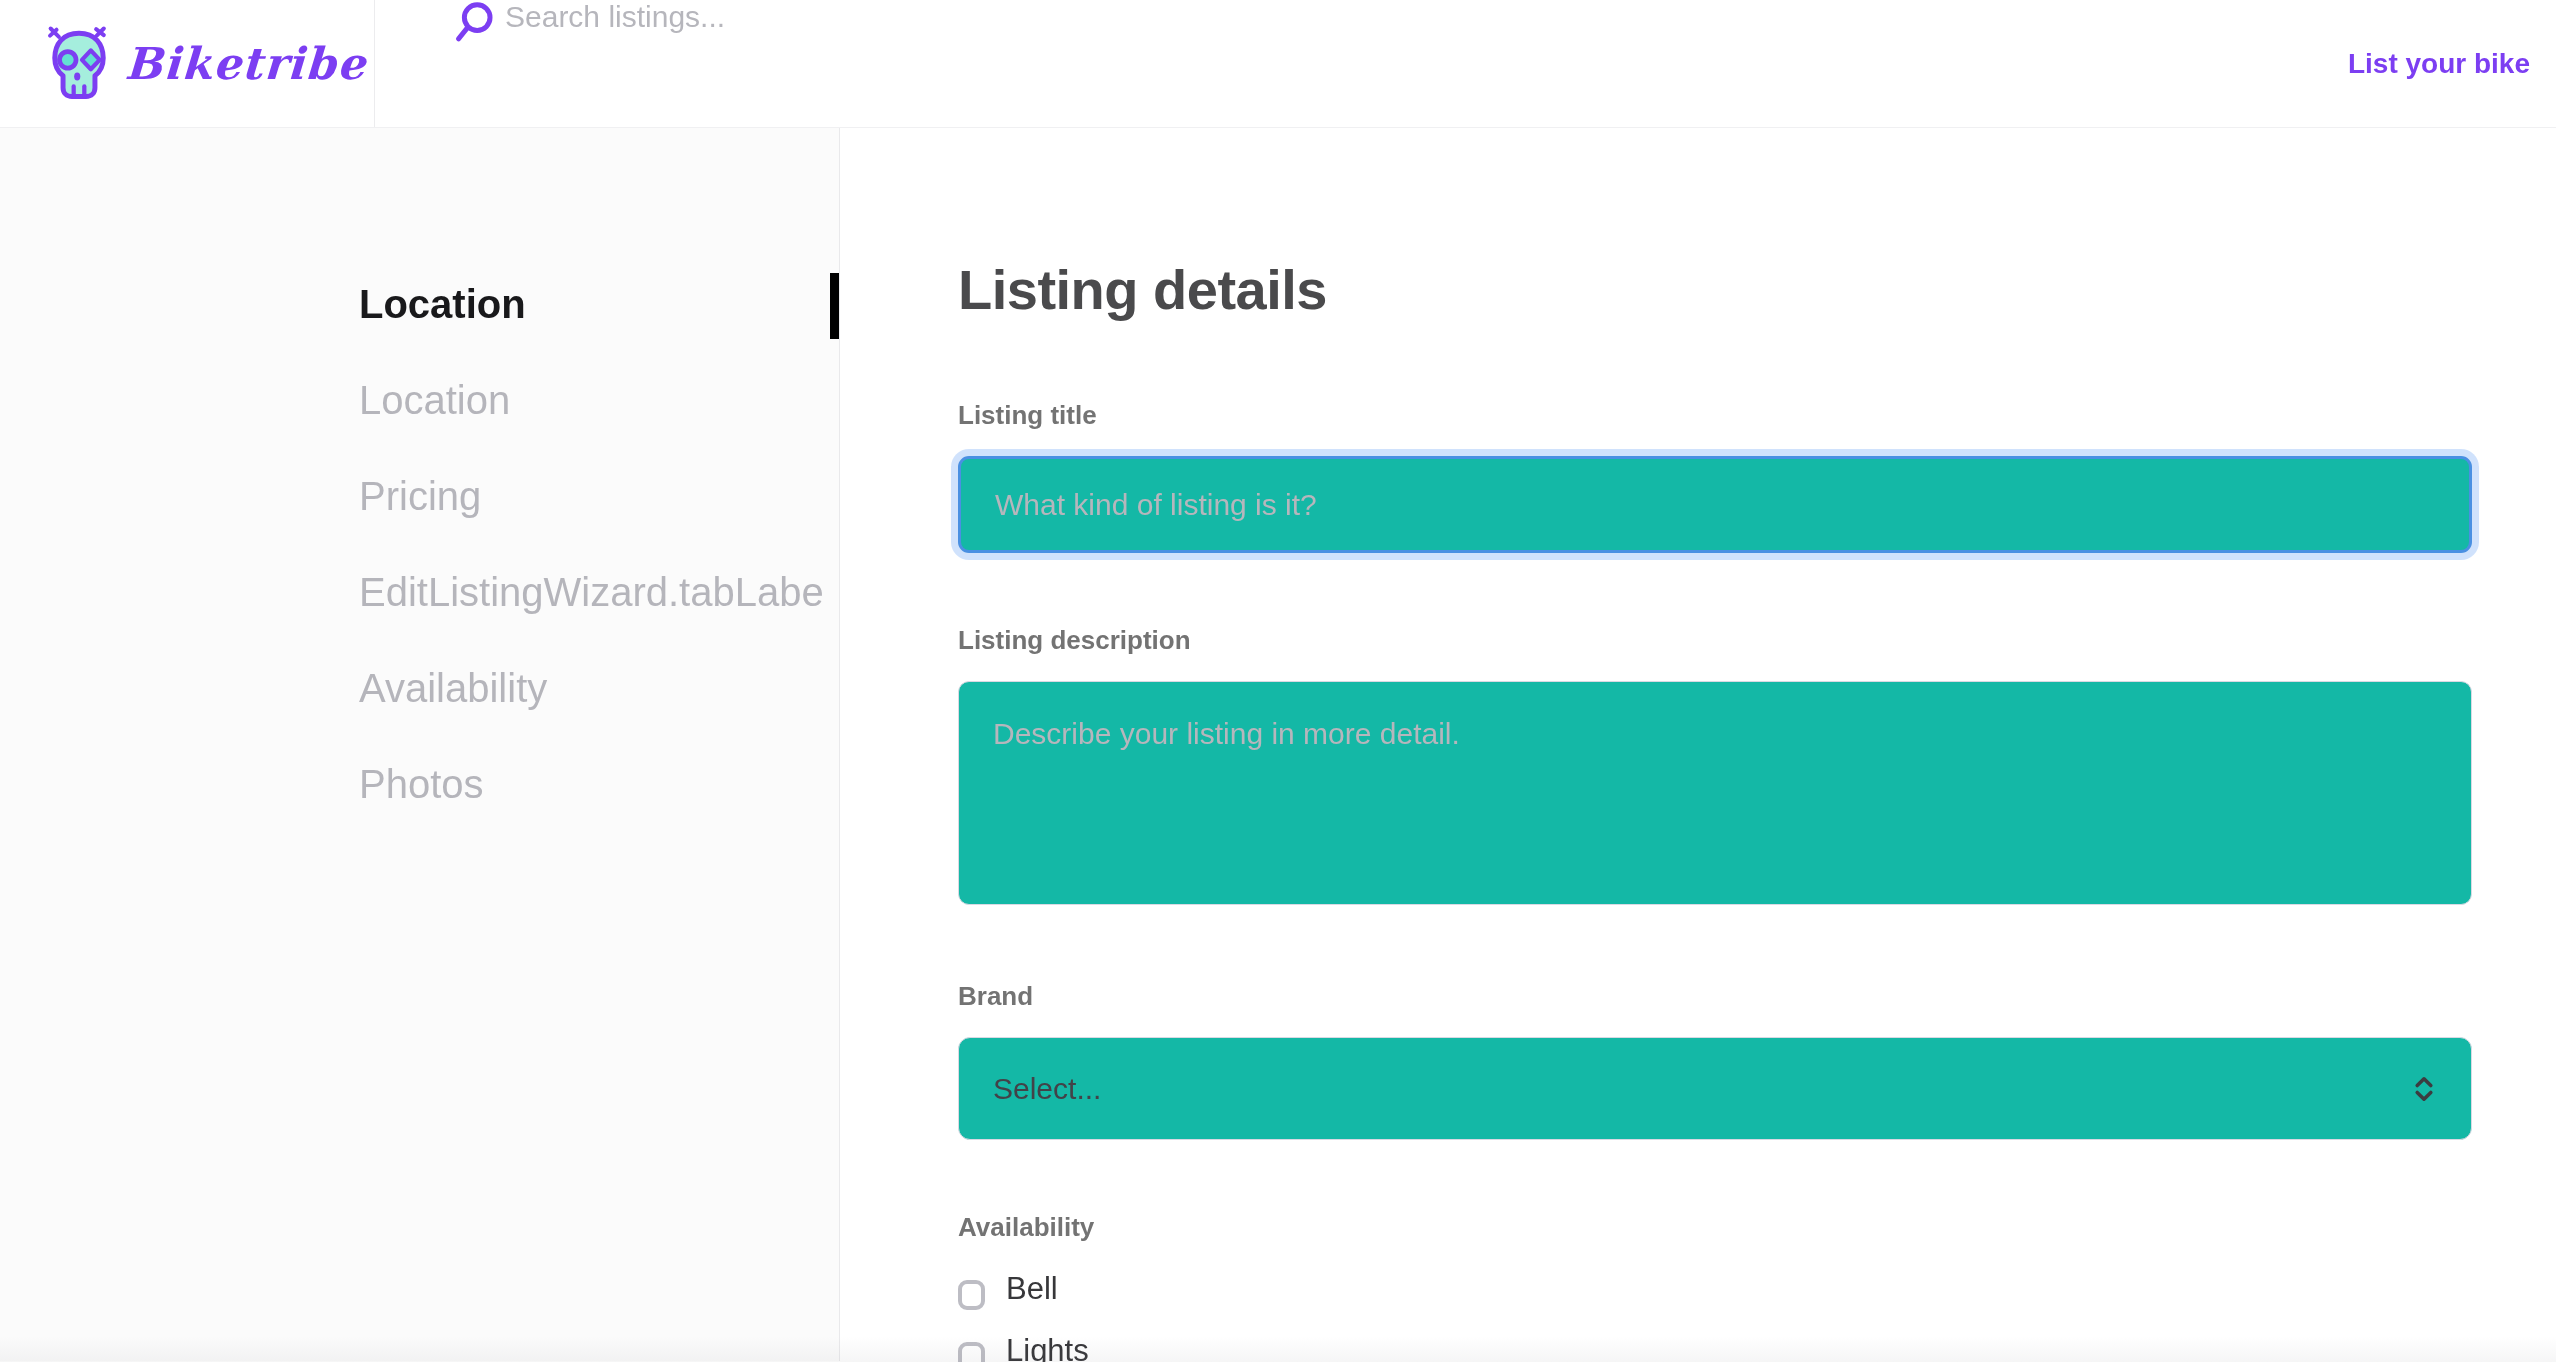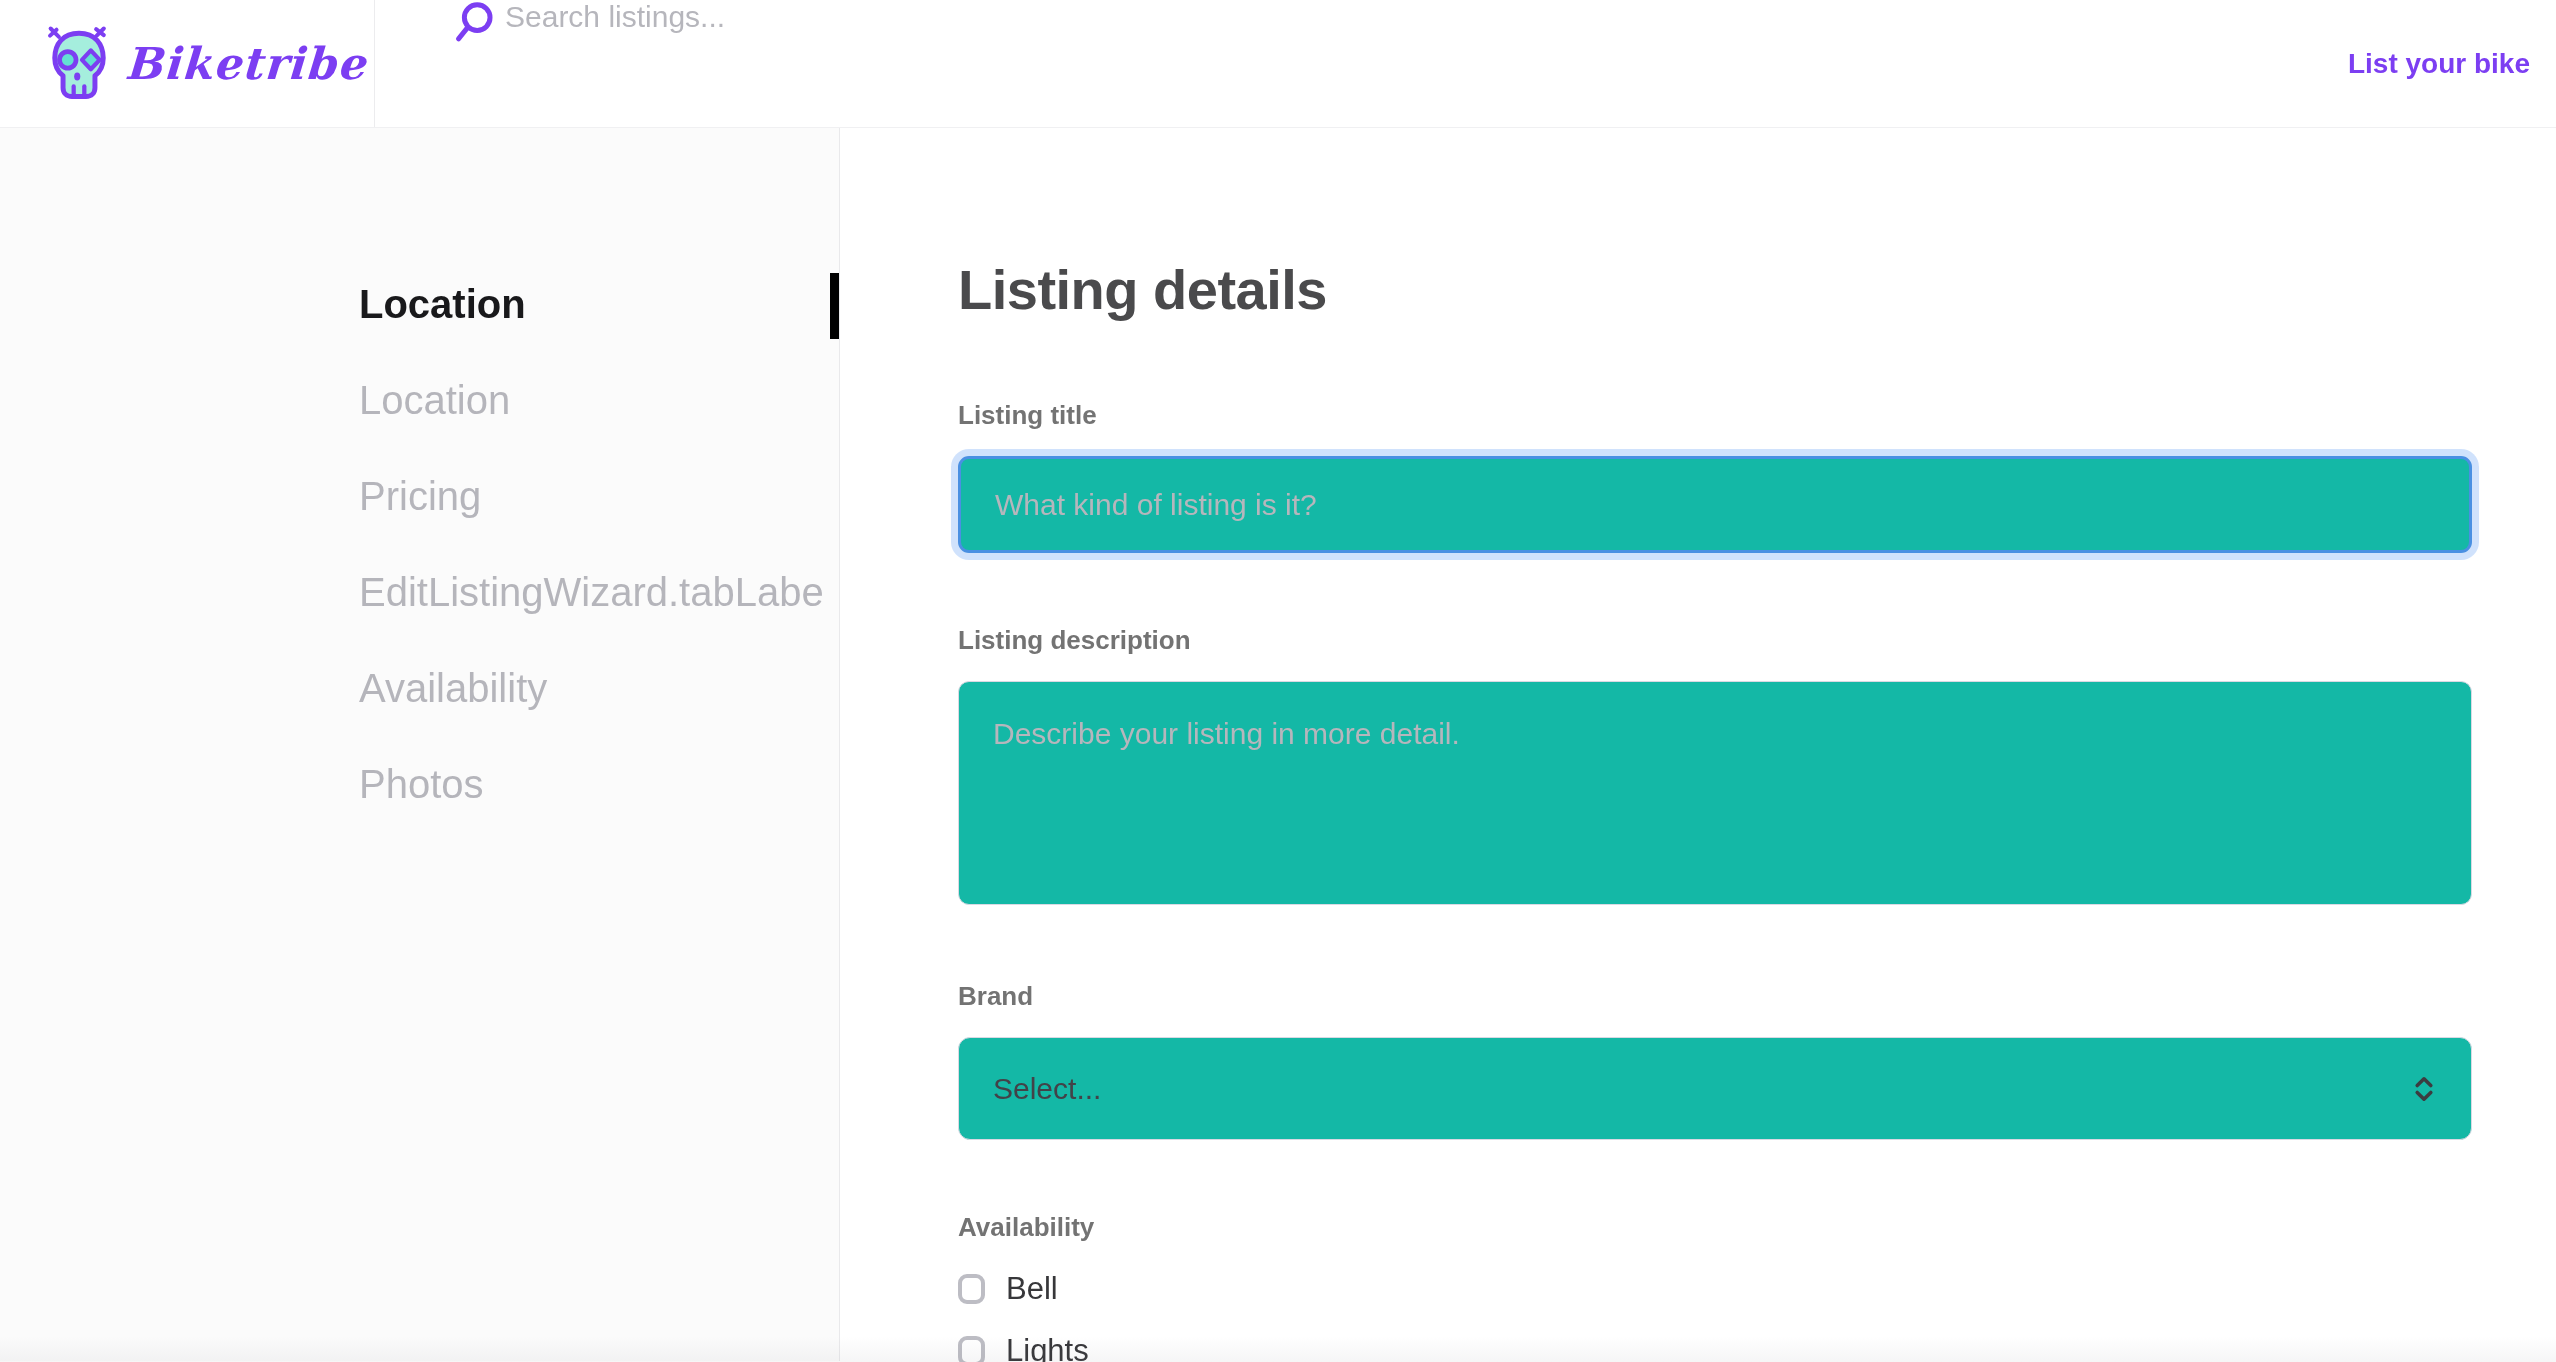--- a/index.html
+++ b/index.html
@@ -164,21 +164,21 @@
     display: flex;
     align-items: center;
     justify-content: space-between;
     padding: 0 30px 0 34px;
     cursor: pointer;
   }
   .select-value { color: #424248; }
 
   .checkbox-row {
     display: flex;
-    align-items: center;
+    align-items: flex-end;
     gap: 21px;
     margin-top: 20px;
     cursor: pointer;
   }
   .checkbox-row:first-of-type { margin-top: 16px; }
   .checkbox {
     -webkit-appearance: none;
     appearance: none;
     width: 27px;
     height: 30px;

